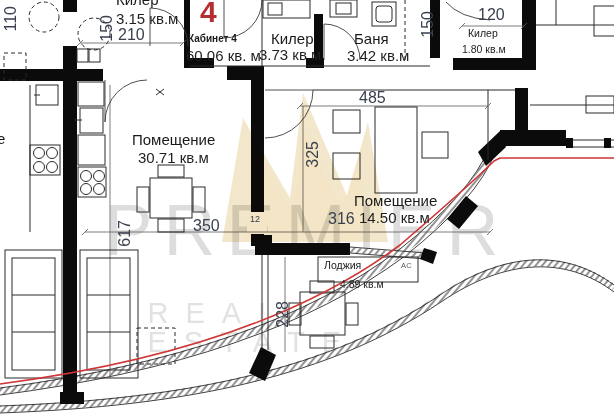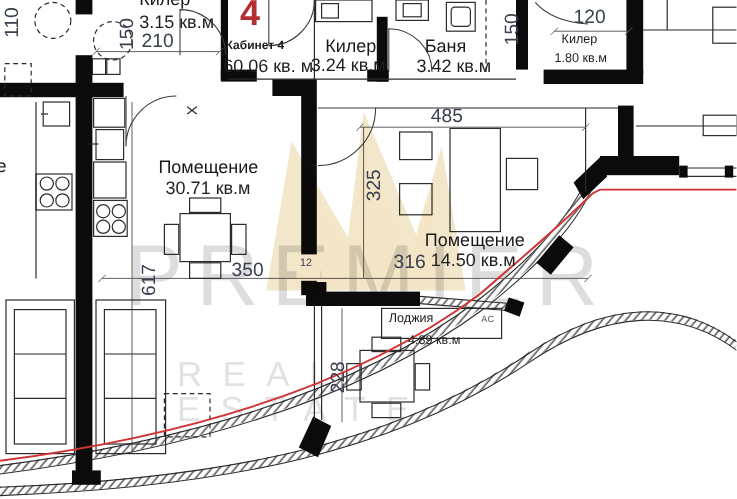--- a/index.html
+++ b/index.html
@@ -211,21 +211,21 @@
   <span class="lbl area" style="left:116px;top:11px;">3.15 кв.м</span>
   <span class="dim" style="left:118px;top:27px;">210</span>
 
   <span class="dim vdim" style="left:3px;top:6px;">110</span>
   <span class="dim vdim" style="left:99px;top:15px;">150</span>
 
   <span class="lbl bold" style="left:188px;top:33px;">Кабинет 4</span>
   <span class="lbl area" style="left:186px;top:48px;">60.06 кв. м</span>
 
   <span class="lbl" style="left:271px;top:31px;">Килер</span>
-  <span class="lbl area" style="left:259px;top:47px;">3.24 кв.м</span>
+  <span class="lbl area" style="left:259px;top:47px;">3.73 кв.м</span>
 
   <span class="lbl" style="left:354px;top:31px;">Баня</span>
   <span class="lbl area" style="left:347px;top:48px;">3.42 кв.м</span>
   <span class="dim vdim" style="left:420px;top:11px;">150</span>
 
   <span class="dim" style="left:478px;top:7px;">120</span>
   <span class="lbl small" style="left:468px;top:28px;">Килер</span>
   <span class="lbl small area" style="left:462px;top:44px;">1.80 кв.м</span>
 
   <span class="lbl" style="left:132px;top:132px;">Помещение</span>

